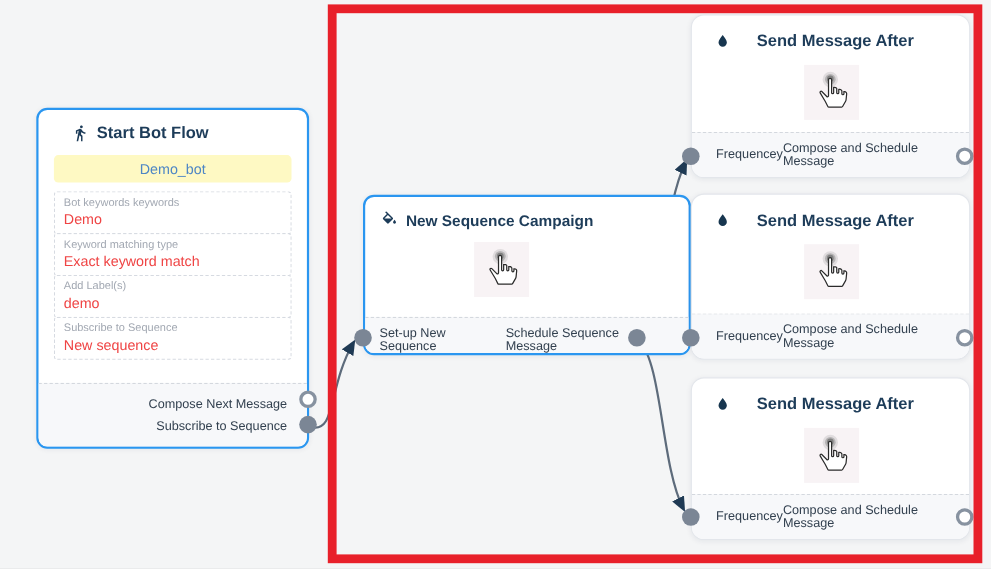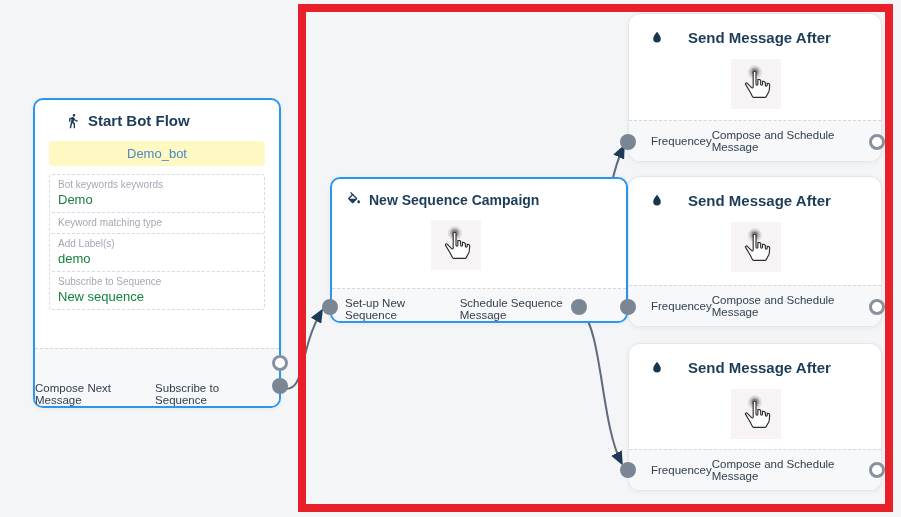--- a/index.html
+++ b/index.html
@@ -18,25 +18,25 @@
   .node-header{display:flex; align-items:center; gap:7px; color:#1d3c59; font-weight:700;}
   .start-node .node-header{padding:12px 30px 2px; font-size:15px;}
   .campaign-node .node-header{padding:13px 14px 0; font-size:14px;}
   .send-node .node-header{padding:15px 0 0 21px; font-size:15px;gap:24px;}
   .bot-btn{margin:10px 14px 9px; height:25px; line-height:25px; text-align:center;
            background:#fef9c3; color:#4d86c5; font-size:13px; border-radius:4px; cursor:pointer;}
   .fields{margin:0 14px;}
   .field{border:1px dashed #d6dae1; border-radius:3px; background:#fff;
          padding:3px 8px 4px; margin-top:-1px;}
   .field-label{font-size:10px; color:#a2a8b2; line-height:13px;}
-  .field-value{font-size:13px; color:#15803d; line-height:17px;}
+  .field-value{font-size:13px; color:#ef4444; line-height:17px;}
   .node-footer{position:absolute; left:0; right:0; bottom:0; background:#f7f8fa;
                border-top:1px dashed #d4d8de; box-sizing:border-box;}
   .start-node .node-footer{height:58px; border-radius:0 0 8px 8px;
-      display:flex; flex-direction:row; justify-content:center; gap:8px;
+      display:flex; flex-direction:column; justify-content:center; gap:8px;
       align-items:flex-end; padding-right:18px;}
   .out-label{font-size:11.5px; color:#32404f;}
   .campaign-node .node-footer{height:33px; border-radius:0 0 8px 8px;
       display:flex; align-items:flex-end; justify-content:space-between; padding:0 14px 0 13px;}
   .send-node .node-footer{height:41px; border-radius:0 0 11px 11px;
       display:flex; align-items:center; justify-content:space-between; padding:0 20px 0 22px;}
   .hand-wrap{position:absolute; width:50px; height:50px; background:#f8f3f5;
       display:flex; align-items:center; justify-content:center; cursor:pointer;}
   .campaign-node .hand-wrap{left:99px; top:41px;}
   .send-node .hand-wrap{left:102px; top:45px;}
@@ -76,20 +76,21 @@
       <span>Start Bot Flow</span>
     </div>
     <div class="bot-btn">Demo_bot</div>
     <div class="fields">
       <div class="field">
         <div class="field-label">Bot keywords keywords</div>
         <div class="field-value">Demo</div>
       </div>
       <div class="field">
         <div class="field-label">Keyword matching type</div>
+        <div class="field-value">Exact keyword match</div>
       </div>
       <div class="field">
         <div class="field-label">Add Label(s)</div>
         <div class="field-value">demo</div>
       </div>
       <div class="field">
         <div class="field-label">Subscribe to Sequence</div>
         <div class="field-value">New sequence</div>
       </div>
     </div>

